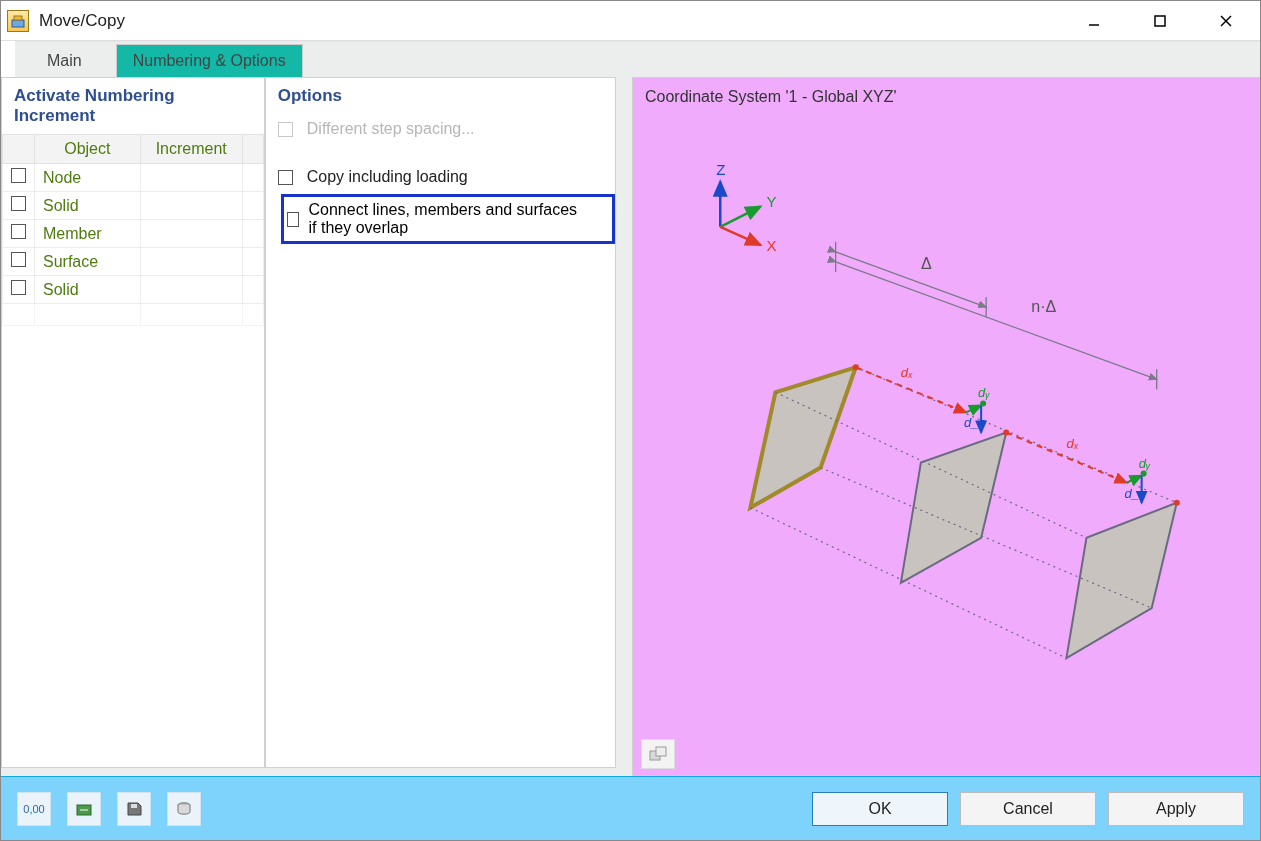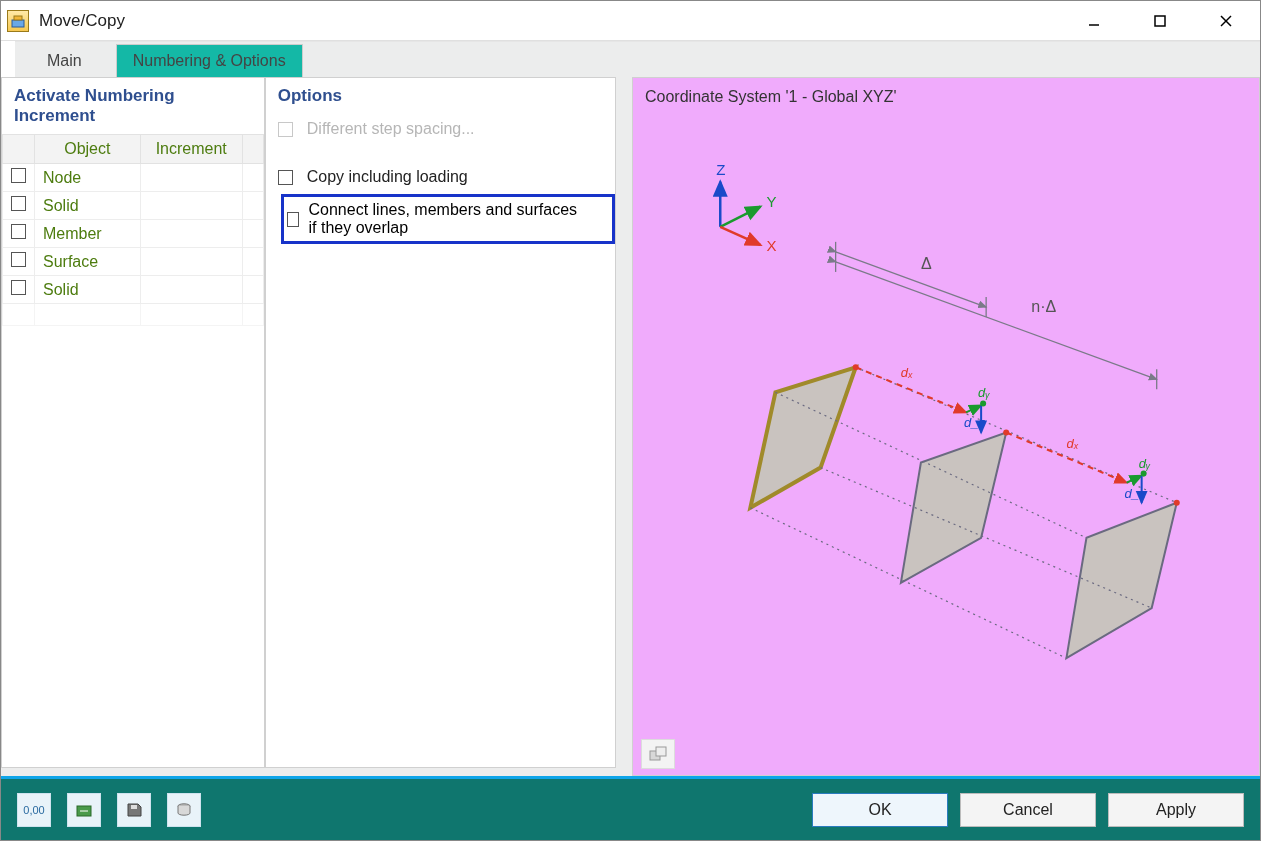--- a/index.html
+++ b/index.html
@@ -77,21 +77,21 @@
   display: flex; flex-direction: column; padding: 10px 12px 6px 12px; position:relative;justify-content:space-between;
 }
 .coord-line { font-size: 16px; color: #333; }
 .diagram { flex: 1; position: relative; }
 .small-tool {
   position: absolute; left: 8px; bottom: 6px; width: 34px; height: 30px;
   background: #f3f3f3; border: 1px solid #dcdcdc; display:flex; align-items:center; justify-content:center;
 }
 
 .footer {
-  height: 64px; background: #0f766e; border-top: 3px solid #0ea5e9;
+  height: 64px; background: #7dd3fc; border-top: 1px solid #0ea5e9;
   display: flex; align-items: center; padding: 0 16px;
 }
 .footer .icons { display: flex; gap: 16px; }
 .footer .ficon {
   width: 34px; height: 34px; background: #e9f3f9; border: 1px solid #cfe3ee;
   display:flex; align-items:center; justify-content:center; font-size:11px; color:#2a6aa0;
 }
 .footer .btns { margin-left: auto; display: flex; gap: 12px; }
 .footer button {
   width: 136px; height: 34px; background: #f4f4f4; border: 1px solid #bcbcbc;

